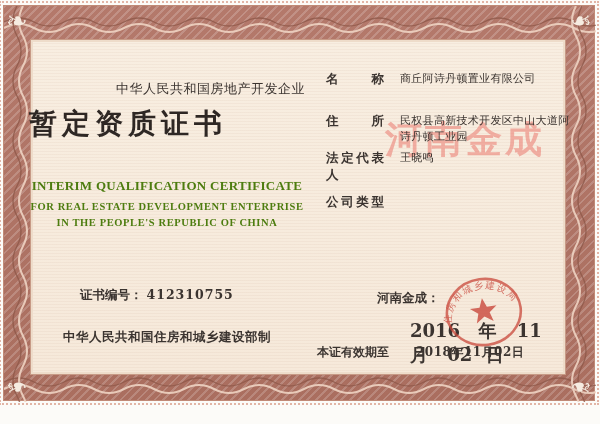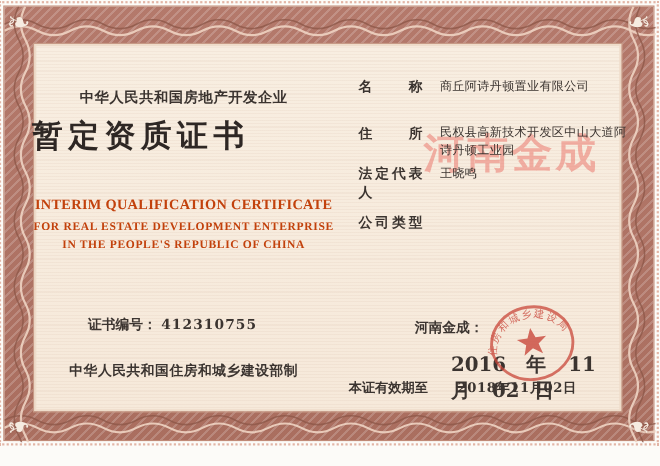--- a/index.html
+++ b/index.html
@@ -34,26 +34,26 @@
     background:
       repeating-linear-gradient(180deg, rgba(176,128,104,.07) 0 1px, rgba(0,0,0,0) 1px 3px),
       linear-gradient(180deg,#f8eee1,#f6e9da);
     border:1px solid #c79a86;
     box-shadow:inset 0 0 0 2px #eedcca;
   }
   .content{position:absolute;left:29px;top:39px;width:539px;height:339px;}
 
   
   .left-panel{position:absolute;left:0;top:0;width:276px;height:339px;}
-  .org-line{position:absolute;top:41px;width:100%;text-align:center;
-    font-size:13px;font-weight:bold;letter-spacing:.5px;}
+  .org-line{position:absolute;top:41px;width:100%;text-align:right;
+    font-size:13px;font-weight:normal;letter-spacing:.5px;}
   .cert-title{position:absolute;top:66px;width:100%;
     font-size:28px;font-weight:bold;letter-spacing:5px;color:#2e2724;}
   .en{position:absolute;width:100%;text-align:center;
-    font-family:"Liberation Serif","DejaVu Serif",serif;font-weight:bold;color:#c2410c;}
+    font-family:"Liberation Serif","DejaVu Serif",serif;font-weight:bold;color:#4d7c0f;}
   .en1{top:139px;font-size:13px;letter-spacing:.3px;}
   .en2{top:162px;font-size:10.5px;letter-spacing:.6px;}
   .en3{top:178px;font-size:10.5px;letter-spacing:.6px;}
   .certno-row{position:absolute;top:248px;left:51px;font-size:12.5px;font-weight:bold;}
   .certno-num{font-family:"DejaVu Serif","Liberation Serif",serif;letter-spacing:1px;margin-left:4px;}
   .ministry-line{position:absolute;top:290px;width:100%;text-align:center;
     font-size:12.5px;font-weight:bold;letter-spacing:.5px;}
 
   
   .right-panel{position:absolute;left:288px;top:0;width:251px;height:339px;}

